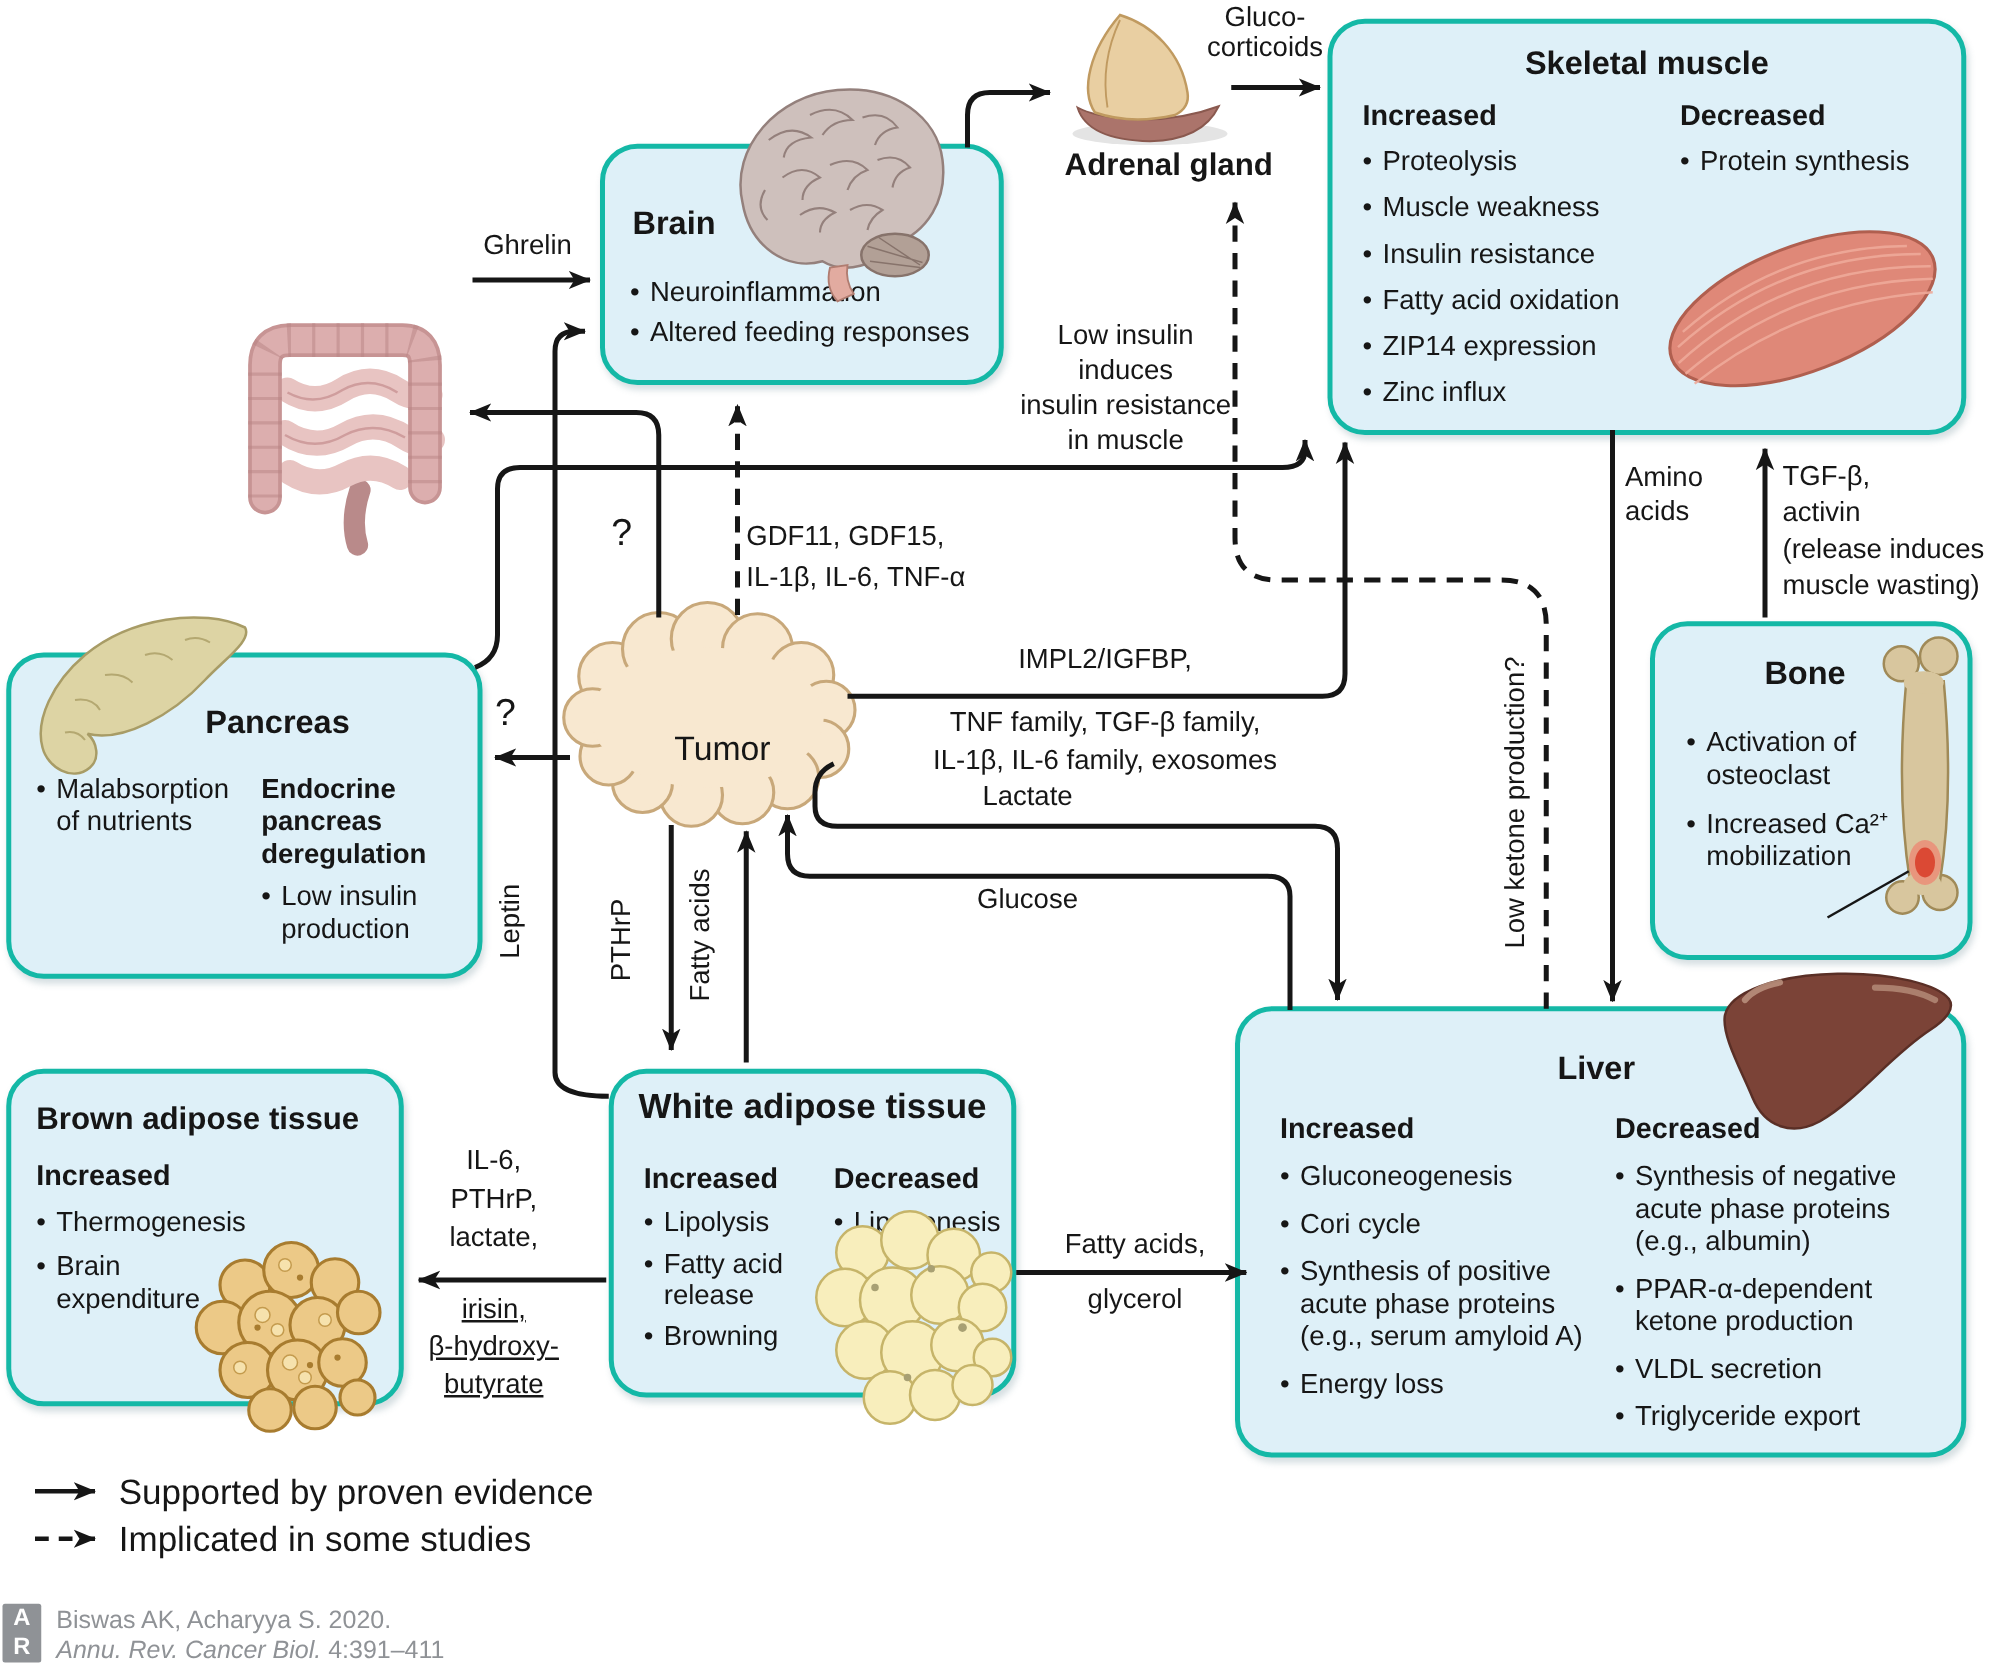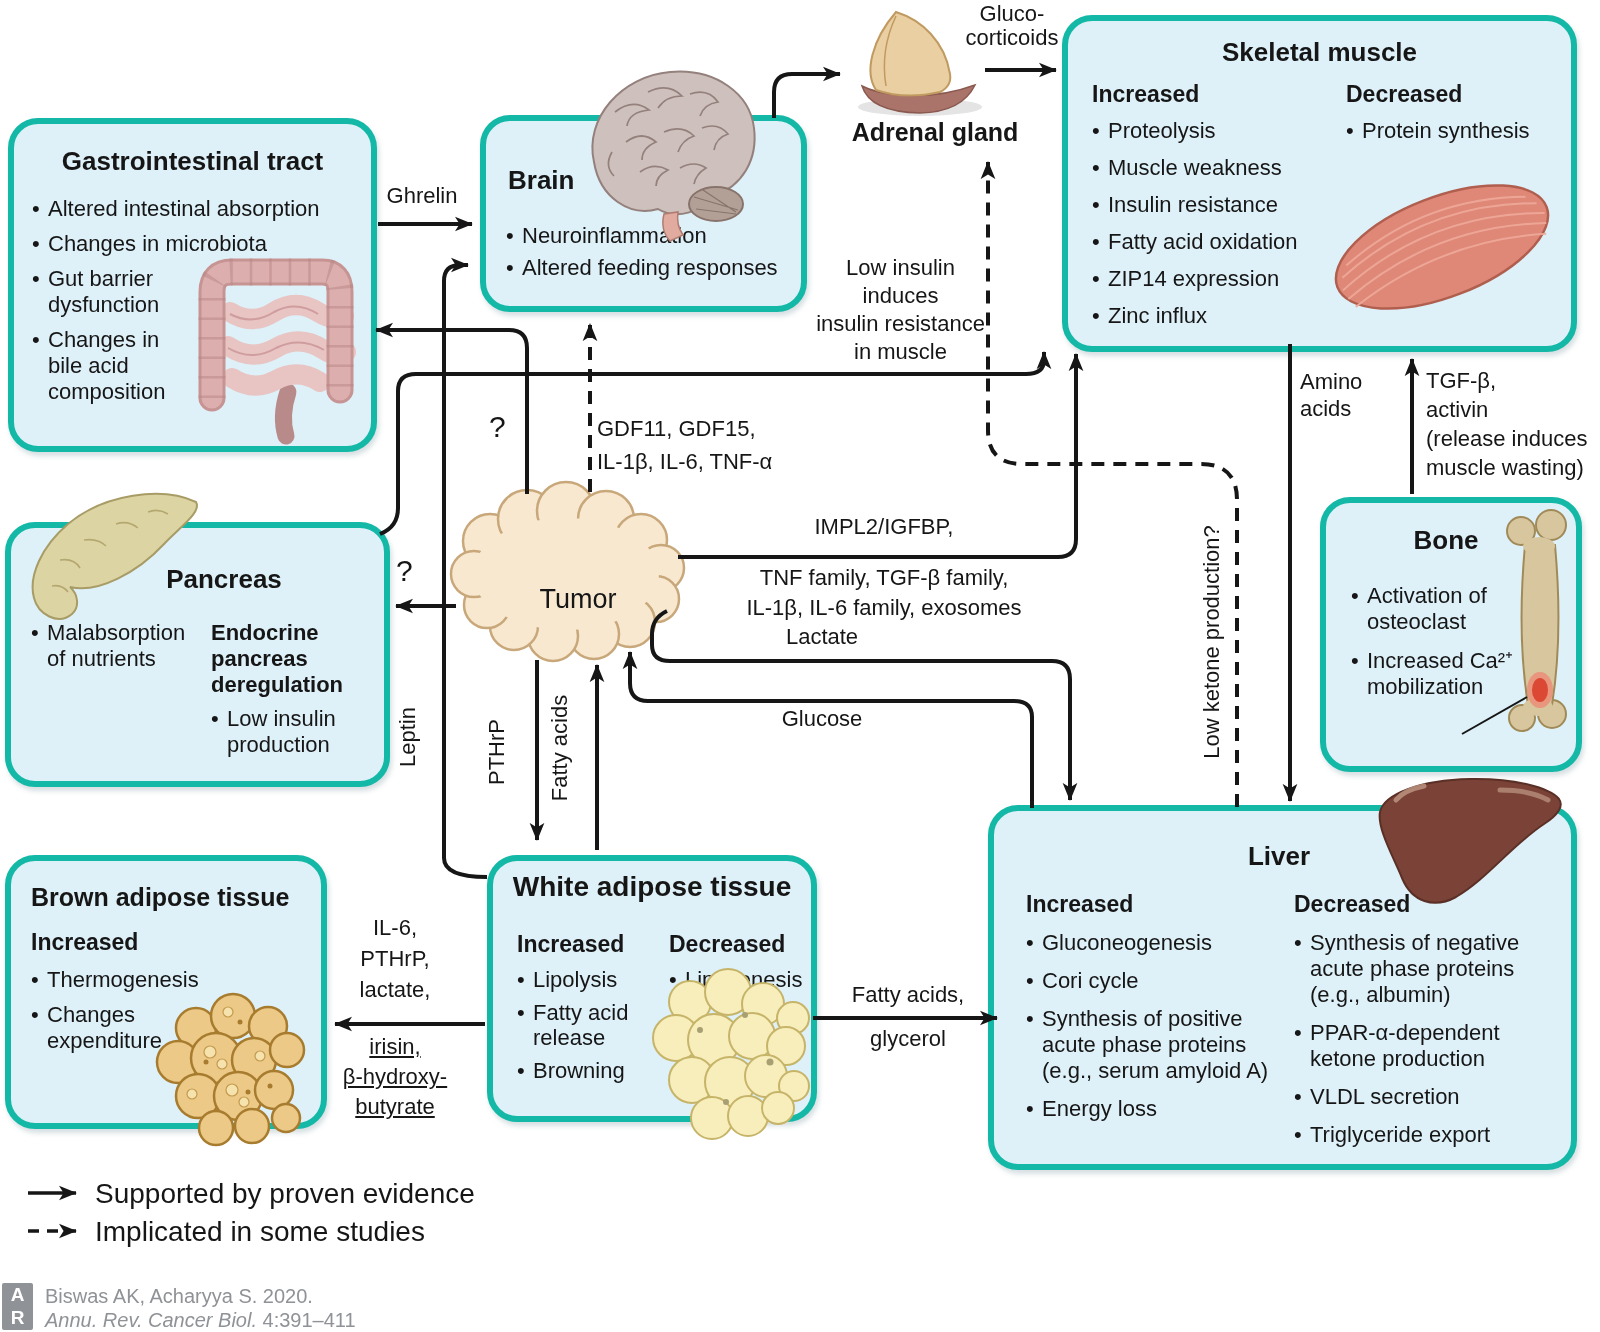--- a/index.html
+++ b/index.html
@@ -1,18 +1,18 @@
 <!DOCTYPE html>
 <html><head>
 <meta charset="utf-8">
 <style>
   html,body{margin:0;padding:0;background:#fff;}
   #canvas{position:relative;width:1600px;height:1332px;background:#ffffff;overflow:hidden;
     font-family:"Liberation Sans",sans-serif;color:#161616;}
-  .box{position:absolute;background:#def0f8;border:6px solid #14b8a6;border-radius:30px;
+  .box{position:absolute;background:#def0f8;border:4px solid #14b8a6;border-radius:30px;
     box-shadow:2px 4px 5px rgba(120,150,160,.30);z-index:1;}
   .abs{position:absolute;}
   .ttl{font-weight:bold;font-size:26px;}
   .ctr{text-align:center;}
   .colhead{font-weight:bold;font-size:23px;}
   .bi{position:relative;padding-left:16px;font-size:22px;line-height:26px;margin-bottom:9px;}
   .bi::before{content:"\2022";position:absolute;left:0;}
   .lbl{position:absolute;font-size:22px;z-index:3;}
   .vlab{position:absolute;white-space:nowrap;font-size:22px;z-index:3;
     transform:translate(-50%,-50%) rotate(-90deg);}
@@ -21,29 +21,20 @@
   .legend-lbl{position:absolute;font-size:28px;z-index:3;}
   .cite{position:absolute;font-size:20px;color:#8f9296;z-index:3;}
   .logo{position:absolute;width:31px;height:47px;background:#8f9296;color:#fff;z-index:3;
     font-weight:bold;font-size:19px;line-height:23px;text-align:center;border-radius:2px;}
 </style>
 </head>
 <body>
 
 <div id="canvas">
 
-  <div class="box" style="left:8px;top:118px;width:357px;height:322px;">
-    <div class="abs ttl ctr" style="left:0;top:22px;width:100%;">Gastrointestinal tract</div>
-    <div class="abs" style="left:18px;top:72px;width:332px;">
-      <div class="bi">Altered intestinal absorption</div>
-      <div class="bi">Changes in microbiota</div>
-      <div class="bi" style="max-width:150px;">Gut barrier dysfunction</div>
-      <div class="bi" style="max-width:126px;">Changes in bile acid composition</div>
-    </div>
-  </div>
 
   <div class="box" style="left:480px;top:115px;width:315px;height:185px;">
     <div class="abs ttl" style="left:22px;top:44px;">Brain</div>
     <div class="abs" style="left:20px;top:102px;width:300px;">
       <div class="bi" style="margin-bottom:6px;">Neuroinflammation</div>
       <div class="bi">Altered  feeding responses</div>
     </div>
   </div>
 
   <div class="box" style="left:1062px;top:15px;width:503px;height:325px;">
@@ -80,21 +71,21 @@
       <div class="bi" style="margin-bottom:13px;">Activation of osteoclast</div>
       <div class="bi" style="margin-bottom:13px;">Increased Ca²⁺ mobilization</div>
     </div>
   </div>
 
   <div class="box" style="left:5px;top:855px;width:310px;height:262px;">
     <div class="abs ttl" style="left:20px;top:22px;font-size:25px;">Brown adipose tissue</div>
     <div class="abs colhead" style="left:20px;top:68px;">Increased</div>
     <div class="abs" style="left:20px;top:106px;width:220px;">
       <div class="bi">Thermogenesis</div>
-      <div class="bi" style="max-width:140px;">Changes expenditure</div>
+      <div class="bi" style="max-width:140px;">Brain expenditure</div>
     </div>
   </div>
 
   <div class="box" style="left:487px;top:855px;width:318px;height:255px;">
     <div class="abs ttl ctr" style="left:0;top:10px;width:100%;font-size:28px;">White adipose tissue</div>
     <div class="abs" style="left:24px;top:70px;width:132px;">
       <div class="colhead" style="margin-bottom:9px;">Increased</div>
       <div class="bi" style="line-height:25px;margin-bottom:8px;">Lipolysis</div>
       <div class="bi" style="line-height:25px;margin-bottom:8px;max-width:112px;">Fatty acid release</div>
       <div class="bi" style="line-height:25px;">Browning</div>

